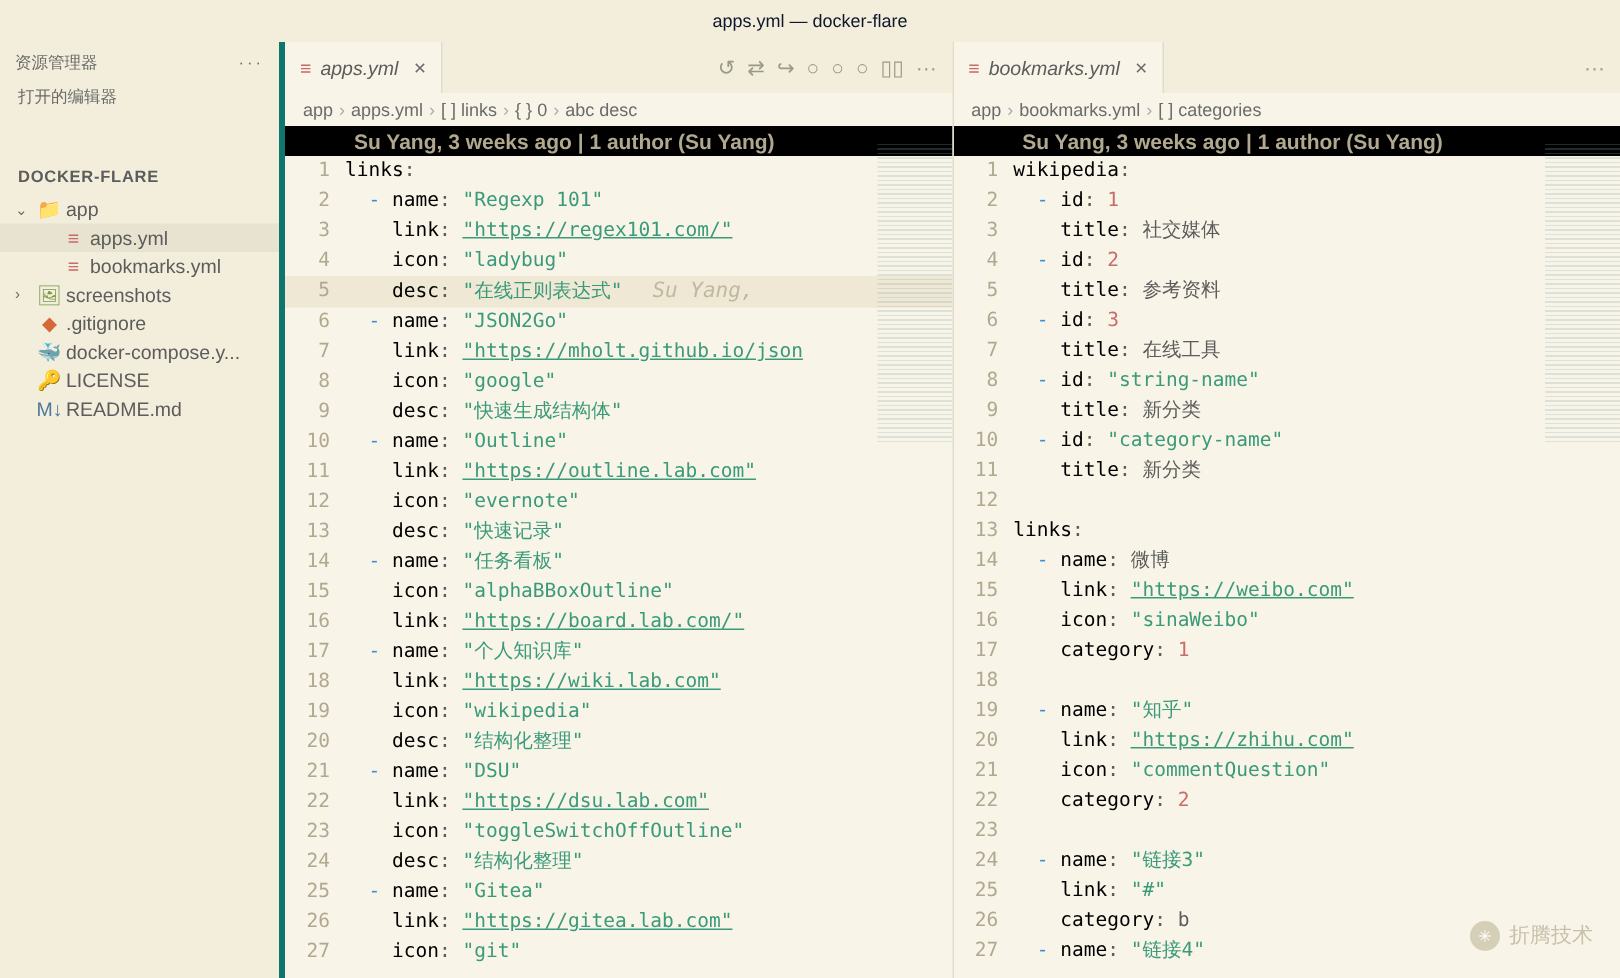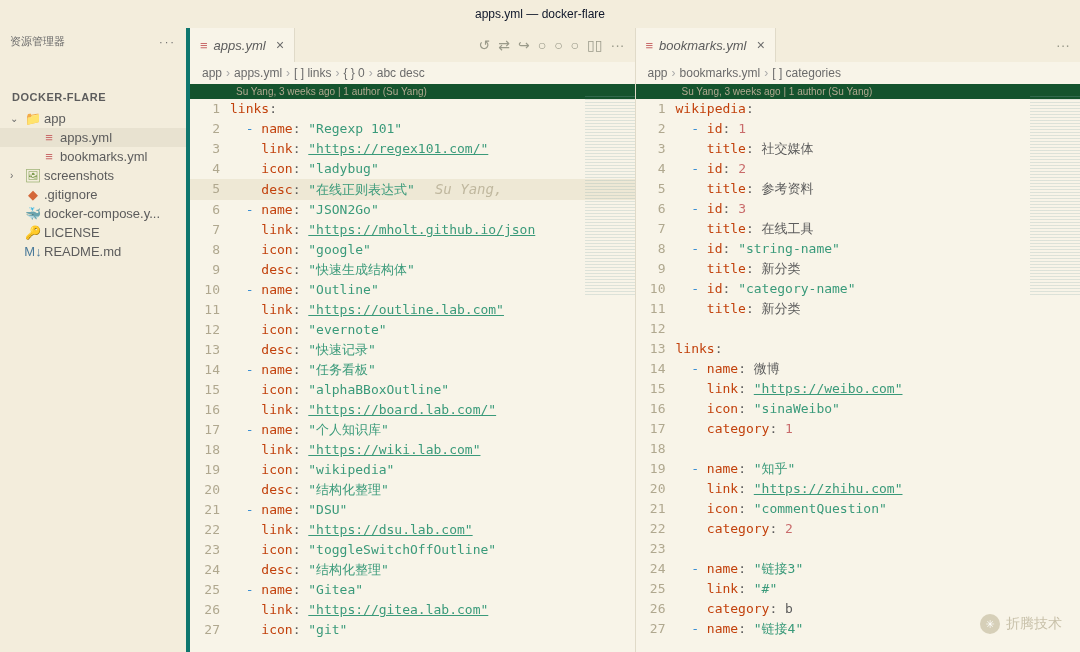--- a/index.html
+++ b/index.html
@@ -29,27 +29,27 @@
 .pane { flex: 1; display: flex; flex-direction: column; border-right: 1px solid #e0dac8; overflow: hidden; position: relative; }
 .pane:last-child { border-right: none; }
 .tabbar { display: flex; align-items: center; background: #f3eddc; height: 34px; }
 .tab { display: flex; align-items: center; padding: 0 10px; height: 34px; background: #f8f4e8; border-right: 1px solid #e0dac8; font-style: italic; color: #5c5c5c; }
 .tab .icon { margin-right: 6px; }
 .tab .close { margin-left: 10px; font-size: 14px; cursor: pointer; color: #6b6b6b; }
 .tabactions { margin-left: auto; display: flex; gap: 8px; padding-right: 10px; color: #9a9a8a; font-size: 14px; }
 .tabactions span { cursor: pointer; }
 .breadcrumb { display: flex; align-items: center; padding: 4px 12px; font-size: 12px; color: #6b6b6b; background: #f8f4e8; gap: 4px; flex-wrap: wrap; }
 .breadcrumb .sep { color: #aaa; }
-.blame { font-size: 10px; color: #b0a88f; padding: 2px 0 2px 46px; background: #14532d; }
+.blame { font-size: 14px; color: #b0a88f; padding: 2px 0 2px 46px; background: #000000; font-weight: bold; }
 .code { flex: 1; overflow: hidden; background: #f8f4e8; font-family: "SF Mono", Consolas, monospace; font-size: 13px; line-height: 20px; position: relative; }
 .line { display: flex; }
 .line.hl { background: #eee8d5; }
 .lineno { width: 40px; text-align: right; padding-right: 10px; color: #b0a88f; user-select: none; flex-shrink: 0; }
 .linecontent { white-space: pre; }
-.key { color: #c2410c; }
+.key { color: #000000; }
 .str { color: #3a9a7a; }
 .str.link { text-decoration: underline; }
 .num { color: #c96b6b; }
 .punct { color: #5c5c5c; }
 .dash { color: #3a8fd4; }
 .inline-blame { color: #c0b89f; font-style: italic; padding-left: 20px; font-size: 14px; }
 .minimap { position: absolute; right: 0; top: 68px; width: 50px; height: 200px; opacity: 0.25; background: repeating-linear-gradient(to bottom, #8aa 0px, #8aa 1px, transparent 1px, transparent 3px); pointer-events:none;}
 .watermark { position: fixed; bottom: 18px; right: 18px; display: flex; align-items: center; gap: 6px; color: #c0b89f; font-size: 14px; opacity: 0.85; }
 .watermark .wm-icon { width: 20px; height: 20px; border-radius: 50%; background: #d0c8af; display:flex; align-items:center; justify-content:center; color:#fff; font-size:11px; }
 </style>
@@ -57,20 +57,21 @@
 <body>
 
 <div class="app">
   <div class="titlebar">apps.yml — docker-flare</div>
   <div class="main">
     <div class="sidebar">
       <div class="sidebar-header">
         <span>资源管理器</span>
         <span class="dots">···</span>
       </div>
+      <div class="section-sub">打开的编辑器</div>
       <div class="section-title">DOCKER-FLARE</div>
       <div class="tree" id="tree">
           <div class="tree-item">
             <span class="chev">⌄</span>
             <span class="icon folder">📁</span>
             <span>app</span>
           </div>
           <div class="tree-item indent1 active">
             <span class="chev"></span>
             <span class="icon yml">≡</span>

